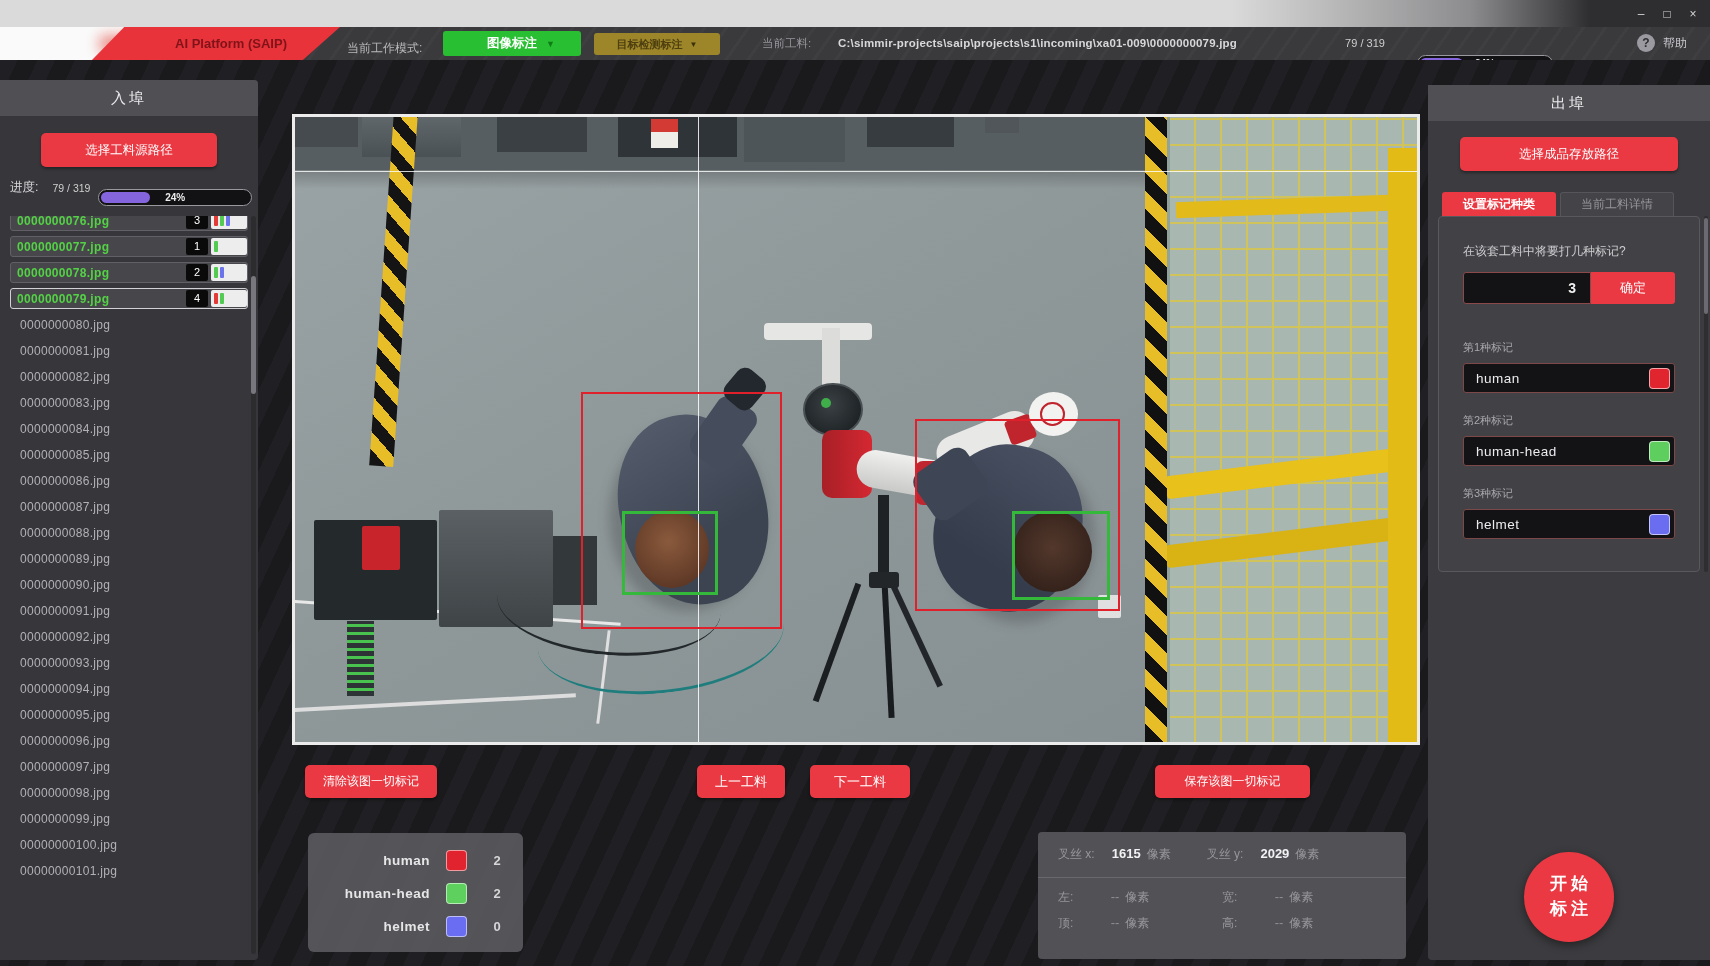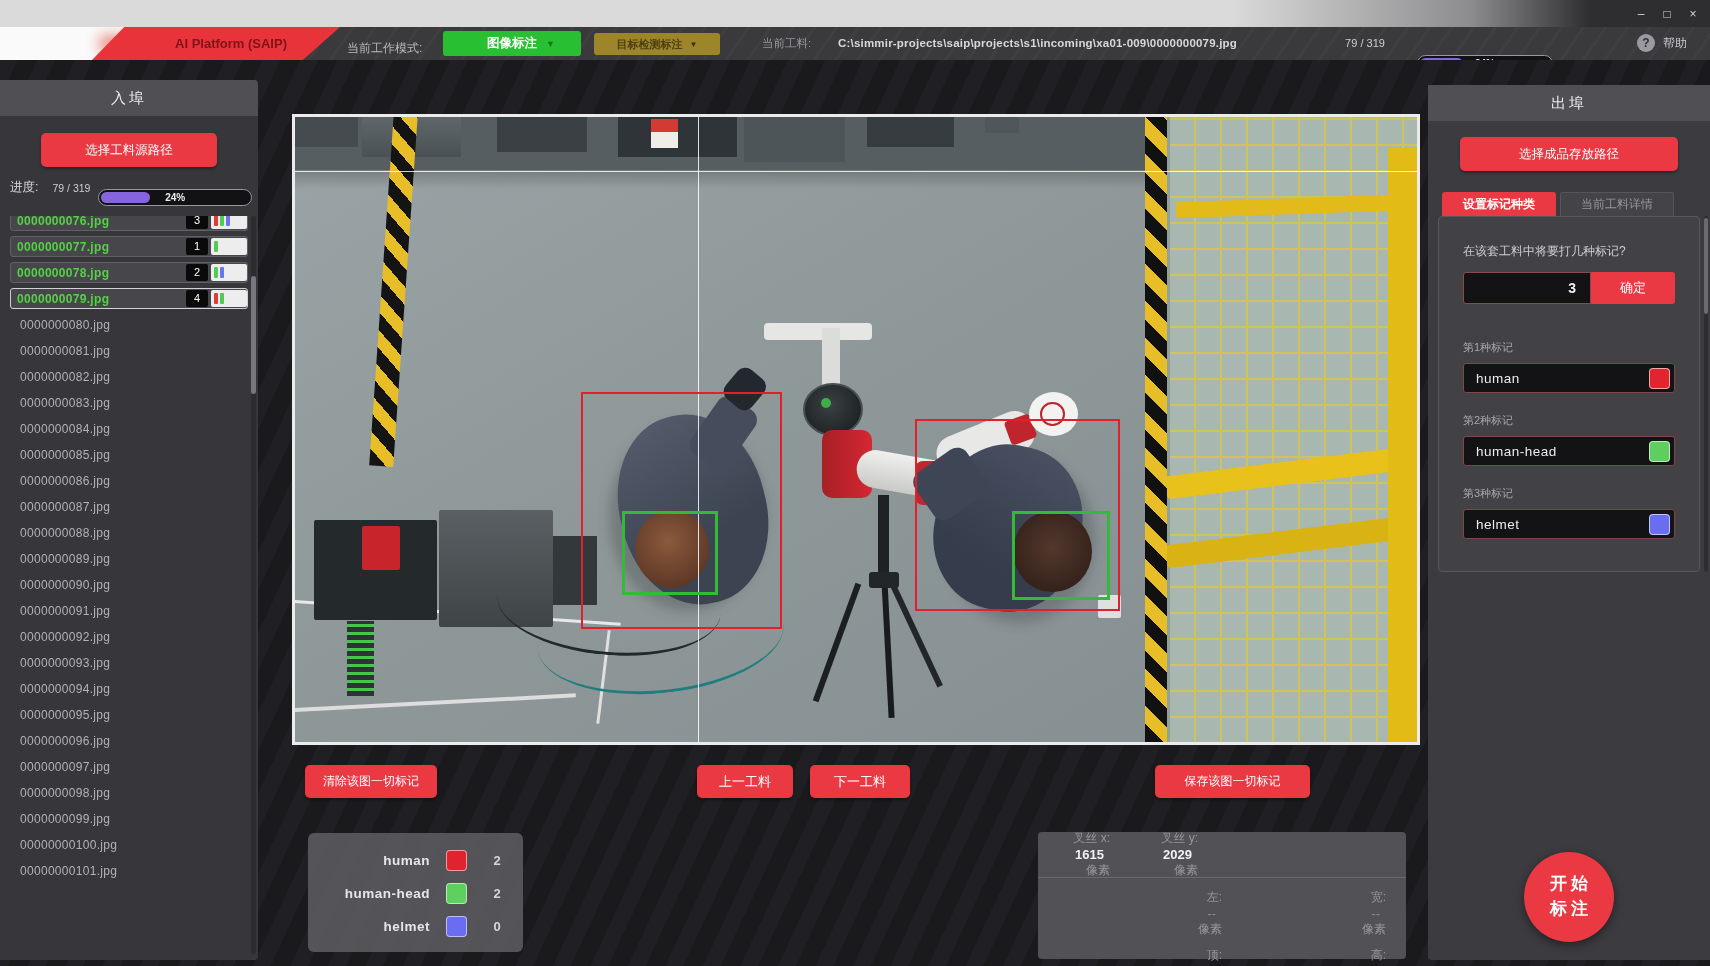--- a/index.html
+++ b/index.html
@@ -71,34 +71,34 @@
   .photo { position:absolute; inset:0; overflow:hidden;
     background:linear-gradient(150deg,#9aa3a5 0%,#8f9899 45%,#848d90 100%); }
   .ph { position:absolute; }
   .anno-layer { position:absolute; inset:0; }
   .anno-box { position:absolute; }
   .cross-v { position:absolute; top:0; bottom:0; width:1px; background:rgba(255,255,255,.85); }
   .cross-h { position:absolute; left:0; right:0; height:1px; background:rgba(255,255,255,.8); }
 
   
   .btn-clear { position:absolute; left:305px; top:705px; width:132px; height:33px; font-size:12px; }
-  .btn-prev  { position:absolute; left:697px; top:705px; width:96px; height:33px; font-size:13px; }
+  .btn-prev  { position:absolute; left:697px; top:705px; width:88px; height:33px; font-size:13px; }
   .btn-next  { position:absolute; left:810px; top:705px; width:100px; height:33px; font-size:13px; }
   .btn-save  { position:absolute; left:1155px; top:705px; width:155px; height:33px; font-size:12px; }
 
   .legend { position:absolute; left:308px; top:773px; width:215px; height:119px; background:rgba(88,88,92,.94); border-radius:6px; padding:12px 10px 0 0; }
   .legend-row { display:flex; align-items:center; height:30px; margin-bottom:3px; }
   .legend-label { width:122px; text-align:right; color:#e6e6e8; font-size:13.5px; font-weight:bold; letter-spacing:.5px; }
   .legend-swatch { width:21px; height:21px; margin:0 16px 0 16px; border-radius:4px; border:1px solid rgba(255,255,255,.55); }
   .legend-count { color:#d6d6d8; font-size:13px; width:28px; text-align:center; font-weight:bold; }
 
   .coords { position:absolute; left:1038px; top:772px; width:368px; height:127px; background:rgba(83,83,88,.96); border-radius:4px; }
   .coords-top { height:46px; display:flex; align-items:center; padding:0 20px; border-bottom:1px solid #68686d; }
   .coords-bottom { padding:11px 20px 0; display:grid; grid-template-columns:1fr 1fr; row-gap:9px; }
-  .c-group { display:flex; align-items:flex-end;flex-direction:column; }
+  .c-group { display:flex; align-items:flex-start; }
   .c-label { color:#97979b; font-size:12px; }
   .c-value { color:#f2f2f4; font-size:13px; font-weight:bold; min-width:44px; text-align:right; margin:0 6px 0 2px; }
   .c-unit { color:#97979b; font-size:12px; }
   .muted .c-value { color:#8e8e92; font-weight:normal; }
   .coords-top .c-group + .c-group { margin-left:36px; }
 
   
   .sidebar-right { position:absolute; left:1428px; top:25px; right:0; bottom:6px; background:#3c3c40; border-radius:4px 0 0 4px; }
   .btn-select-output { display:block; margin:16px auto 0; width:218px; height:34px; }
   .tabs { position:absolute; left:14px; top:107px; display:flex; gap:4px; }

